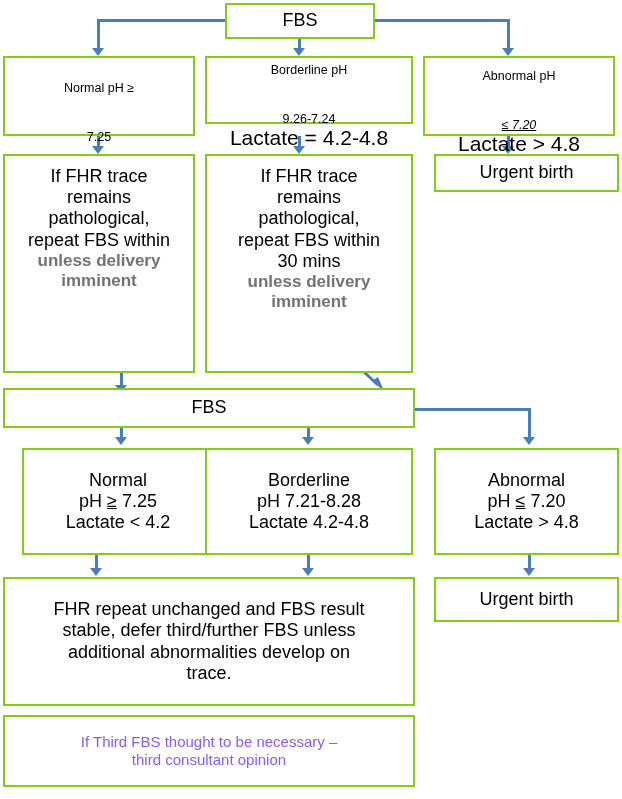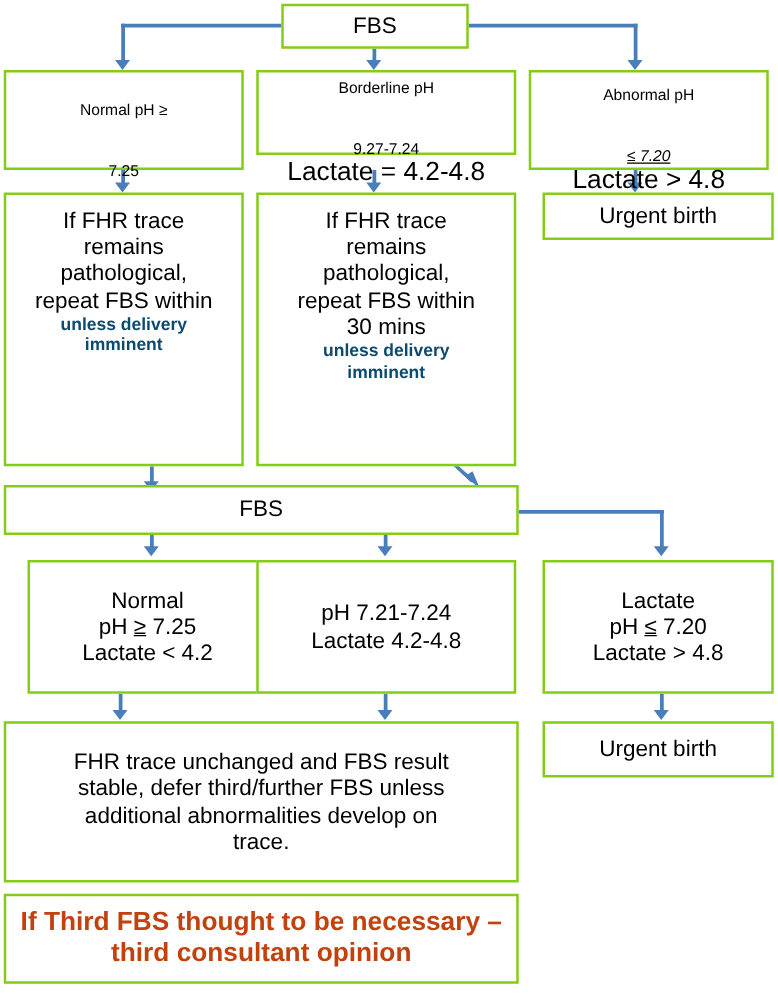--- a/index.html
+++ b/index.html
@@ -29,28 +29,28 @@
     justify-content: center;
     text-align: center;
     line-height: 1.18;
     z-index: 3;
   }
   .box .ln { display: block; width: 100%; }
   .small  { font-size: 12.5px; margin-top: 34px; }
   .mid    { font-size: 18px; }
   .big    { font-size: 21px; }
   .blue-bold {
-    color: #0c4a6e;
+    color: #737373;
     font-weight: bold;
-    font-size: 14px;
+    font-size: 17px;
   }
   .accent-bold {
-    color: #c2410c;
-    font-weight: bold;
-    font-size: 21px;
+    color: #8b5cf6;
+    font-weight: normal;
+    font-size: 15px;
   }
   .uline { text-decoration: underline; font-style: italic; }
   
   .hline, .vline {
     position: absolute;
     background: #4A7EBB;
     z-index: 1;
   }
   .hline { height: 3px; }
   .vline { width: 3px; }
@@ -85,21 +85,21 @@
     <span class="ln mid">FBS</span>
   </div>
 
   <div class="box" style="left:3px; top:56px; width:192px; height:80px;">
     <span class="ln small">Normal  pH ≥</span>
     <span class="ln small">7.25</span>
   </div>
 
   <div class="box" style="left:205px; top:56px; width:208px; height:68px;">
     <span class="ln small">Borderline pH</span>
-    <span class="ln small">9.27-7.24</span>
+    <span class="ln small">9.26-7.24</span>
     <span class="ln big">Lactate = 4.2-4.8</span>
   </div>
 
   <div class="box" style="left:423px; top:56px; width:192px; height:80px;">
     <span class="ln small">Abnormal pH</span>
     <span class="ln small uline">≤ 7.20</span>
     <span class="ln big">Lactate &gt; 4.8</span>
   </div>
 
   <div class="vline" style="left:97px;  top:136px; height:12px;"></div>
@@ -152,39 +152,40 @@
   <div class="arrow" style="left:302px; top:437px;"></div>
   <div class="arrow" style="left:523px; top:437px;"></div>
 
   <div class="box" style="left:3px; top:448px; width:192px; height:107px;margin-left:19px;">
     <span class="ln mid">Normal</span>
     <span class="ln mid"><span>pH </span><span class="uline">≥</span><span> 7.25</span></span>
     <span class="ln mid">Lactate &lt; 4.2</span>
   </div>
 
   <div class="box" style="left:205px; top:448px; width:208px; height:107px;">
-    <span class="ln mid">pH 7.21-7.24</span>
+    <span class="ln mid">Borderline</span>
+    <span class="ln mid">pH 7.21-8.28</span>
     <span class="ln mid">Lactate 4.2-4.8</span>
   </div>
 
   <div class="box" style="left:434px; top:448px; width:185px; height:107px;">
-    <span class="ln mid">Lactate</span>
+    <span class="ln mid">Abnormal</span>
     <span class="ln mid"><span>pH </span><span class="uline">≤</span><span> 7.20</span></span>
     <span class="ln mid">Lactate &gt; 4.8</span>
   </div>
 
   <div class="vline" style="left:95px;  top:555px; height:15px;"></div>
   <div class="vline" style="left:307px; top:555px; height:15px;"></div>
   <div class="vline" style="left:528px; top:555px; height:15px;"></div>
   <div class="arrow" style="left:90px;  top:568px;"></div>
   <div class="arrow" style="left:302px; top:568px;"></div>
   <div class="arrow" style="left:523px; top:568px;"></div>
 
   <div class="box" style="left:3px; top:577px; width:412px; height:129px;">
-    <span class="ln mid">FHR trace unchanged and FBS result</span>
+    <span class="ln mid">FHR repeat unchanged and FBS result</span>
     <span class="ln mid">stable, defer third/further FBS unless</span>
     <span class="ln mid">additional abnormalities develop on</span>
     <span class="ln mid">trace.</span>
   </div>
 
   <div class="box" style="left:434px; top:577px; width:185px; height:45px;">
     <span class="ln mid">Urgent birth</span>
   </div>
 
   <div class="box" style="left:3px; top:715px; width:412px; height:72px;">

